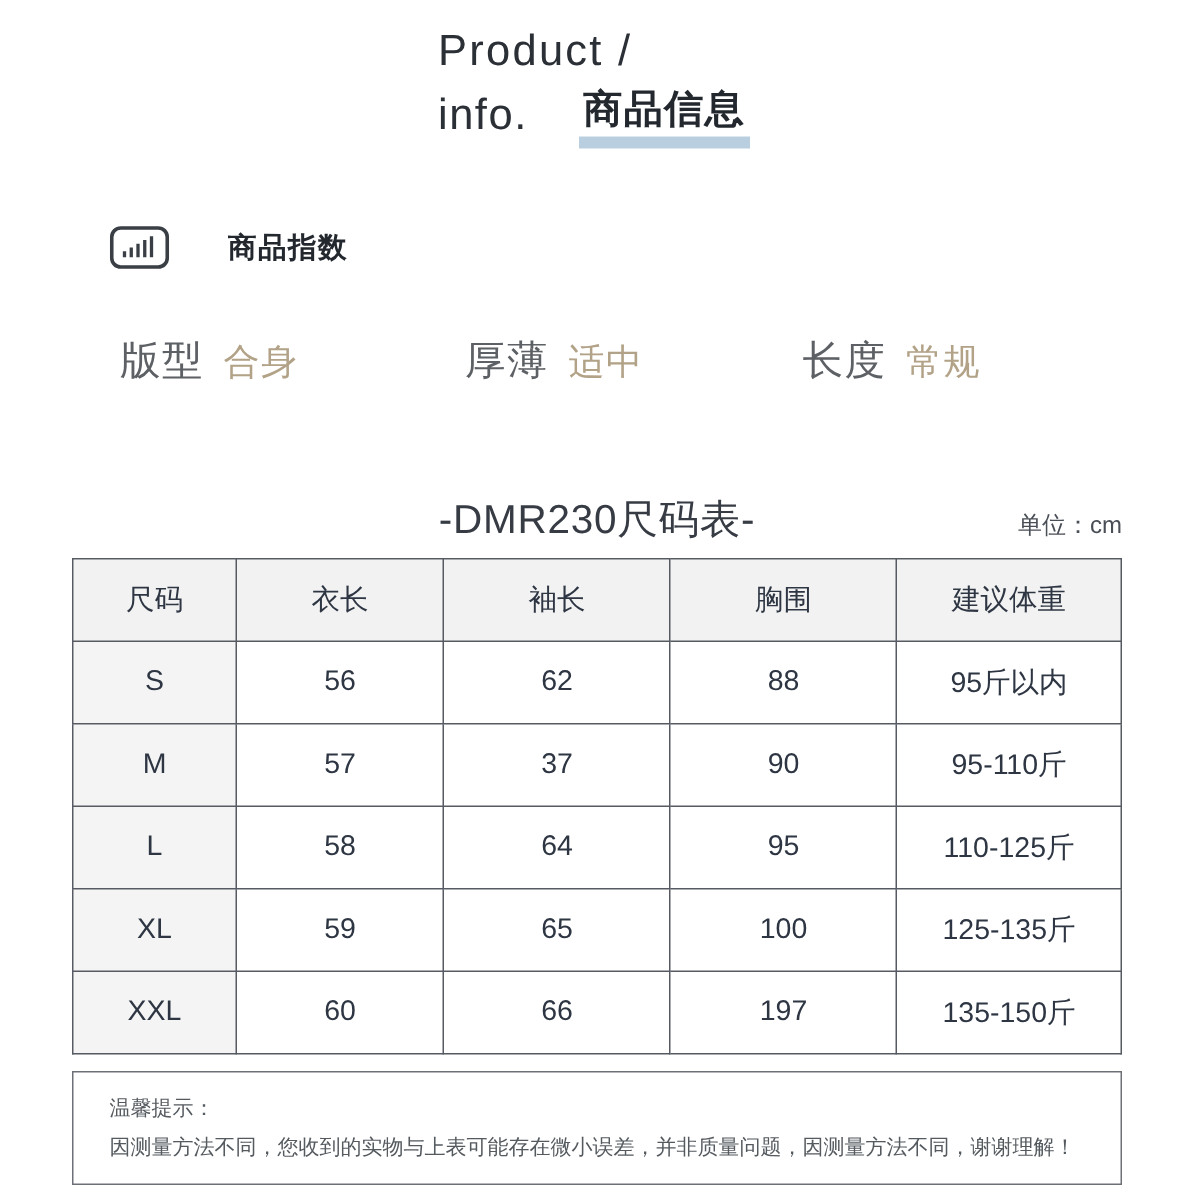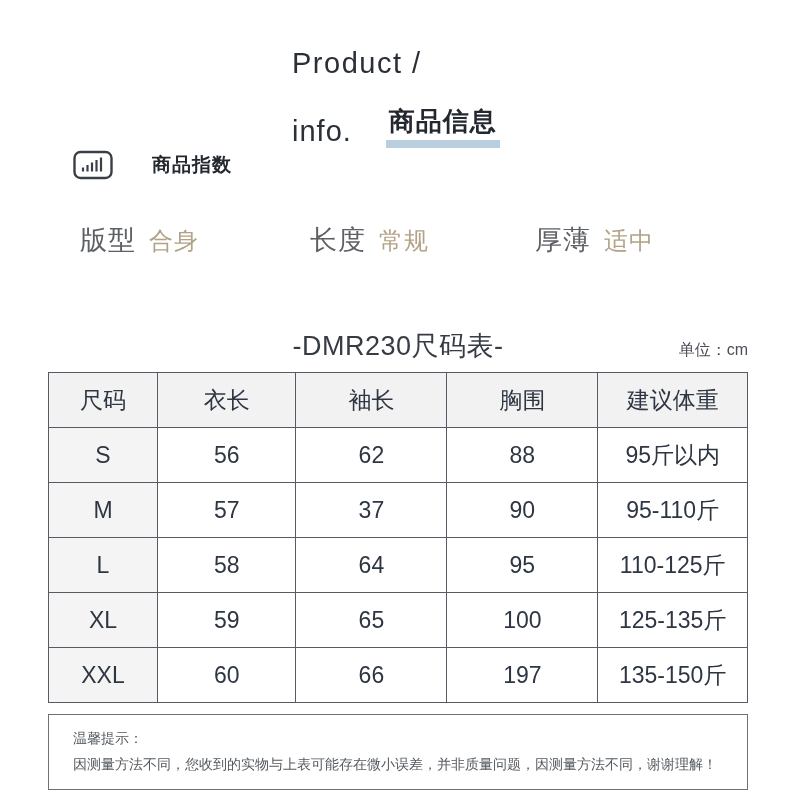--- a/index.html
+++ b/index.html
@@ -13,23 +13,22 @@
     color: #2e3643;
     overflow: hidden;
     margin: 0 auto;
   }
 
   
   .hdr { position: absolute; left: 292px; top: 18px; }
   .hdr-en1 {
     font-size: 29px; font-weight: 300; letter-spacing: 1.5px;
     color: #2b2f36;
-    margin-top: 29px;
-  }
-  .hdr-line2 { display: flex; align-items: flex-end; margin-top: 24px; }
+  }
+  .hdr-line2 { display: flex; align-items: center; margin-top: 4px; }
   .hdr-en2 { font-size: 29px; font-weight: 300; letter-spacing: 1px; color: #2b2f36; }
   .hdr-zh {
     font-size: 26px; font-weight: bold; color: #23272e;
     margin-left: 34px; padding: 0 3px 1px 3px;
     border-bottom: 8px solid #b9cfdf;
     letter-spacing: 1px;
     font-family: Liberation Mono, monospace;
   }
 
   
@@ -61,21 +60,21 @@
 
   
   .size-table {
     position: absolute; left: 48px; top: 372px; width: 700px;
     border-collapse: collapse; table-layout: fixed;
   }
   .size-table th, .size-table td {
     border: 1.5px solid #565b63;
     height: 55px;
     text-align: center; vertical-align: middle;
-    font-size: 23px; font-weight: normal;
+    font-size: 19px; font-weight: normal;
     color: #2e3643;
     background: #ffffff;
   }
   .size-table thead th { background: #f2f2f2; }
   .size-table tbody th { background: #f4f4f4; }
   .col-size { width: 15.6%; }
   .col-1 { width: 19.8%; }
   .col-2 { width: 21.6%; }
   .col-3 { width: 21.6%; }
   .col-4 { width: 21.4%; }
@@ -116,26 +115,26 @@
     </span>
     <span class="index-label">商品指数</span>
   </div>
 
   <div class="attrs">
     <div class="attr">
       <span class="attr-label">版型</span>
       <span class="attr-value">合身</span>
     </div>
     <div class="attr">
+      <span class="attr-label">厚薄</span>
+      <span class="attr-value">适中</span>
+    </div>
+    <div class="attr">
       <span class="attr-label">长度</span>
       <span class="attr-value">常规</span>
-    </div>
-    <div class="attr">
-      <span class="attr-label">厚薄</span>
-      <span class="attr-value">适中</span>
     </div>
   </div>
 
   <div class="chart-title">-DMR230尺码表-</div>
   <div class="unit-label">单位：cm</div>
 
   <table class="size-table">
     <colgroup>
       <col class="col-size">
         <col class="col-1">

